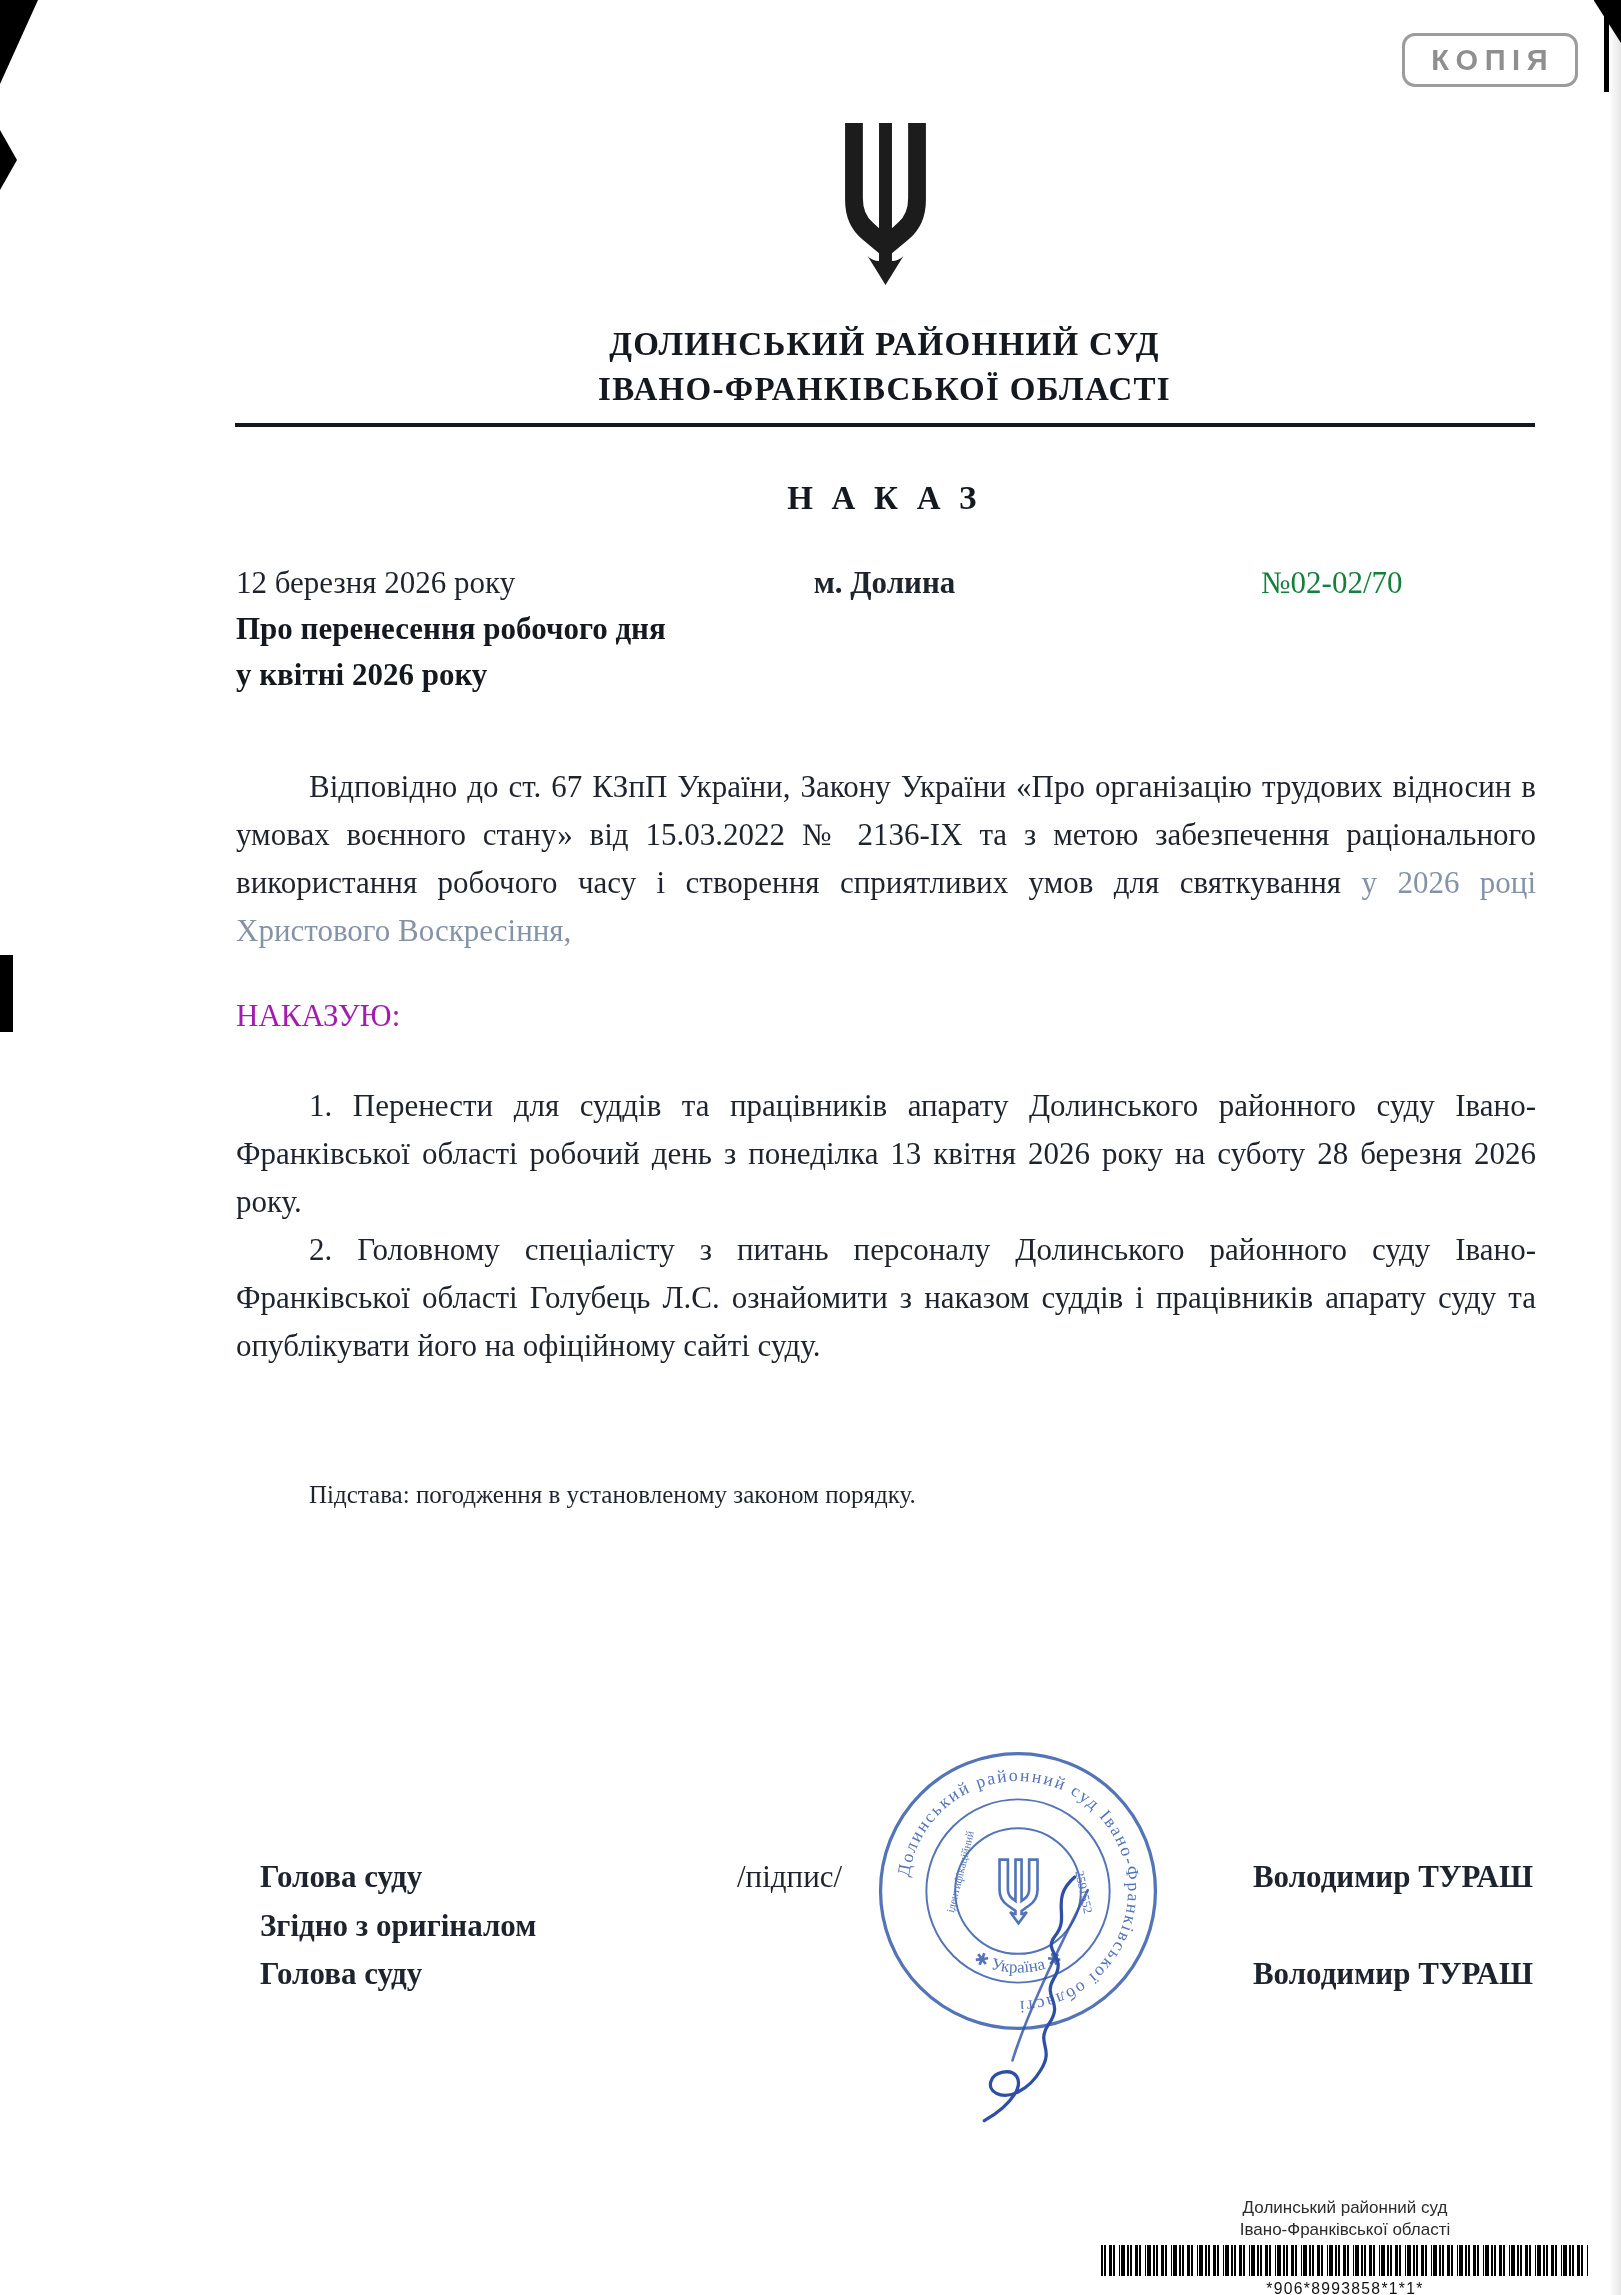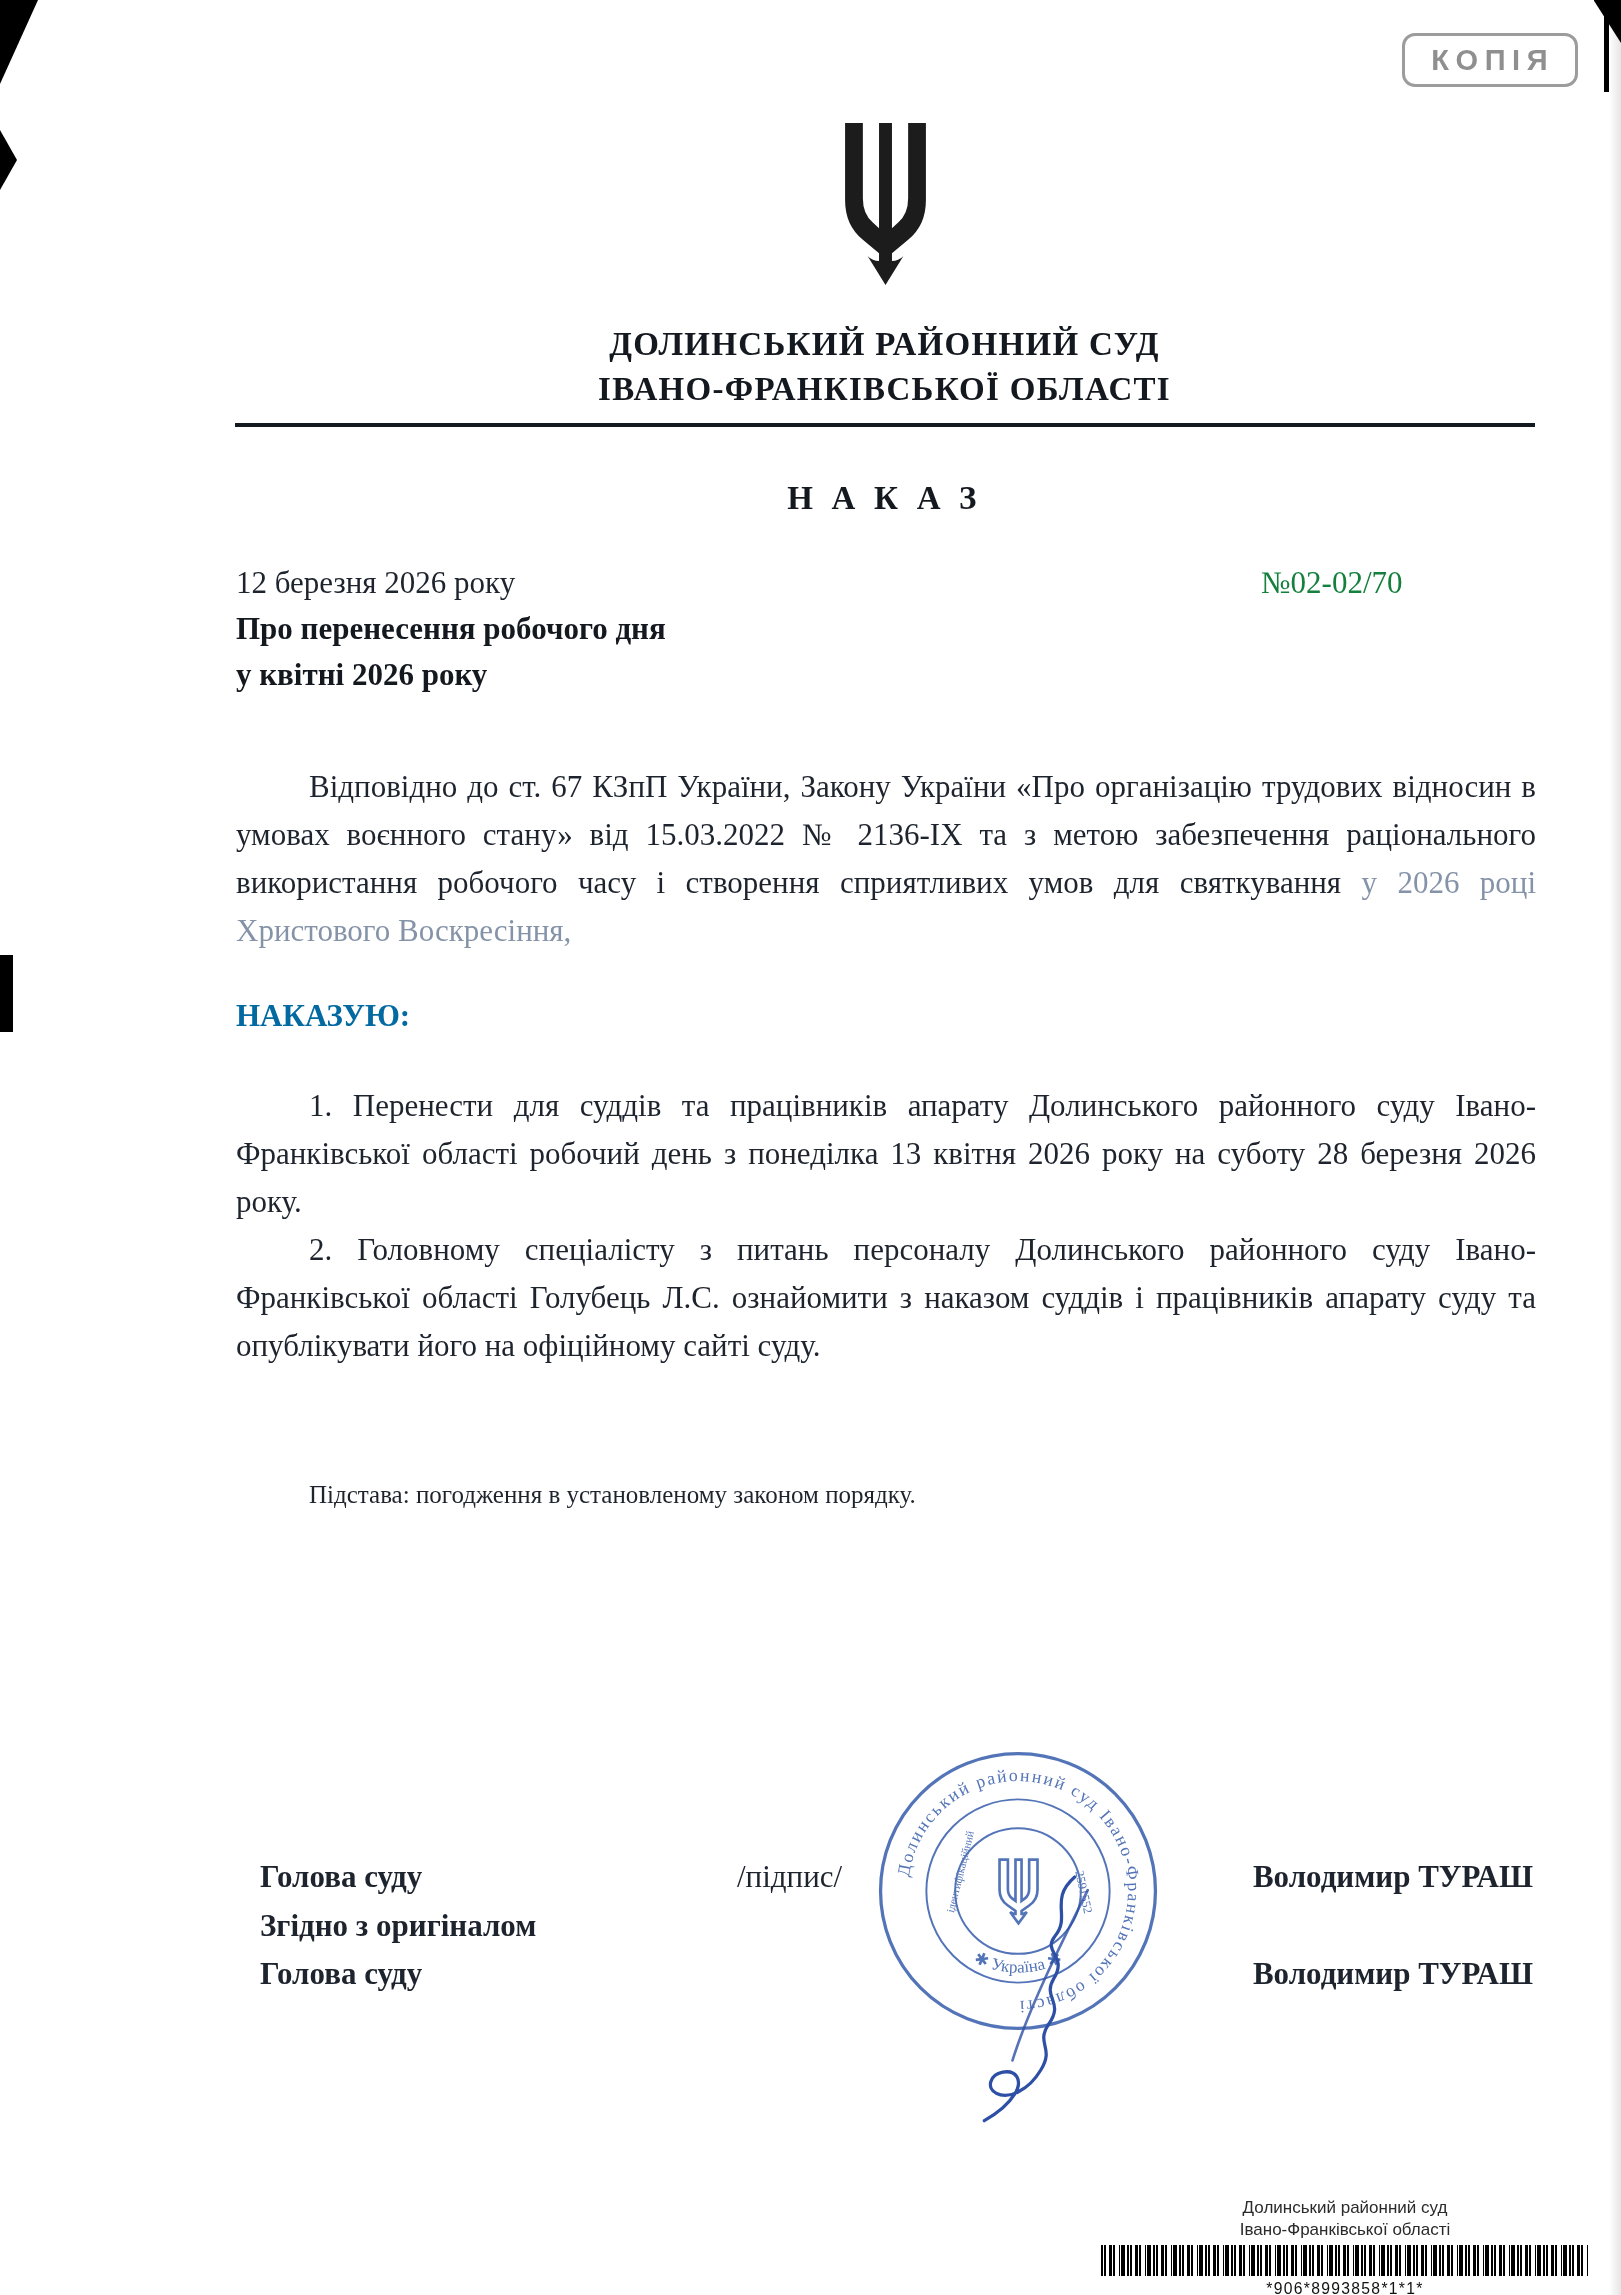--- a/index.html
+++ b/index.html
@@ -47,21 +47,21 @@
   .meta-number{position:absolute;left:1025px;top:0;color:#15803d;}
 
   .subject{position:absolute;left:236px;top:606px;font-weight:bold;font-size:31px;line-height:46px;color:#14181f;}
 
   .preamble{
     position:absolute;left:236px;top:732px;width:1300px;
     font-size:31px;line-height:48px;text-align:justify;text-indent:73px;
   }
   .light-ink{color:#8593a8;}
 
-  .order-heading{position:absolute;left:236px;top:998px;font-weight:bold;font-size:31px;color:#0369a1;}
+  .order-heading{position:absolute;left:236px;top:998px;font-weight:normal;font-size:31px;color:#a21caf;}
 
   .items{position:absolute;left:236px;top:1082px;width:1300px;font-size:31px;line-height:48px;text-align:justify;}
   .items p{margin:0;text-indent:73px;}
 
   .basis{position:absolute;left:236px;top:1453px;width:1300px;font-size:25px;text-indent:73px;margin-top:28px;}
 
   .sign-row{position:absolute;left:236px;width:1297px;height:46px;font-size:31px;}
   .sr1{top:1859px;} .sr2{top:1908px;} .sr3{top:1956px;}
   .sign-left{position:absolute;left:0;top:0;font-weight:bold;margin-left:24px;}
   .sign-note{position:absolute;left:501px;top:0;font-weight:normal;}
@@ -109,20 +109,21 @@
   <div class="court-name">
     <div>ДОЛИНСЬКИЙ РАЙОННИЙ СУД</div>
     <div>ІВАНО-ФРАНКІВСЬКОЇ ОБЛАСТІ</div>
   </div>
   <div class="rule"></div>
 
   <div class="order-title">Н А К А З</div>
 
   <div class="meta-row">
     <span class="meta-date">12 березня 2026 року</span>
+    <span class="meta-place">м. Долина</span>
     <span class="meta-number">№02-02/70</span>
   </div>
 
   <div class="subject">
     <div>Про перенесення робочого дня</div>
     <div>у квітні 2026 року</div>
   </div>
 
   <p class="preamble"><span>Відповідно до ст. 67 КЗпП України, Закону України «Про організацію трудових відносин в умовах воєнного стану» від 15.03.2022 № 2136-ІХ та з метою забезпечення раціонального використання робочого часу і створення сприятливих умов для святкування </span><span class="light-ink">у 2026 році Христового Воскресіння,</span></p>
 

